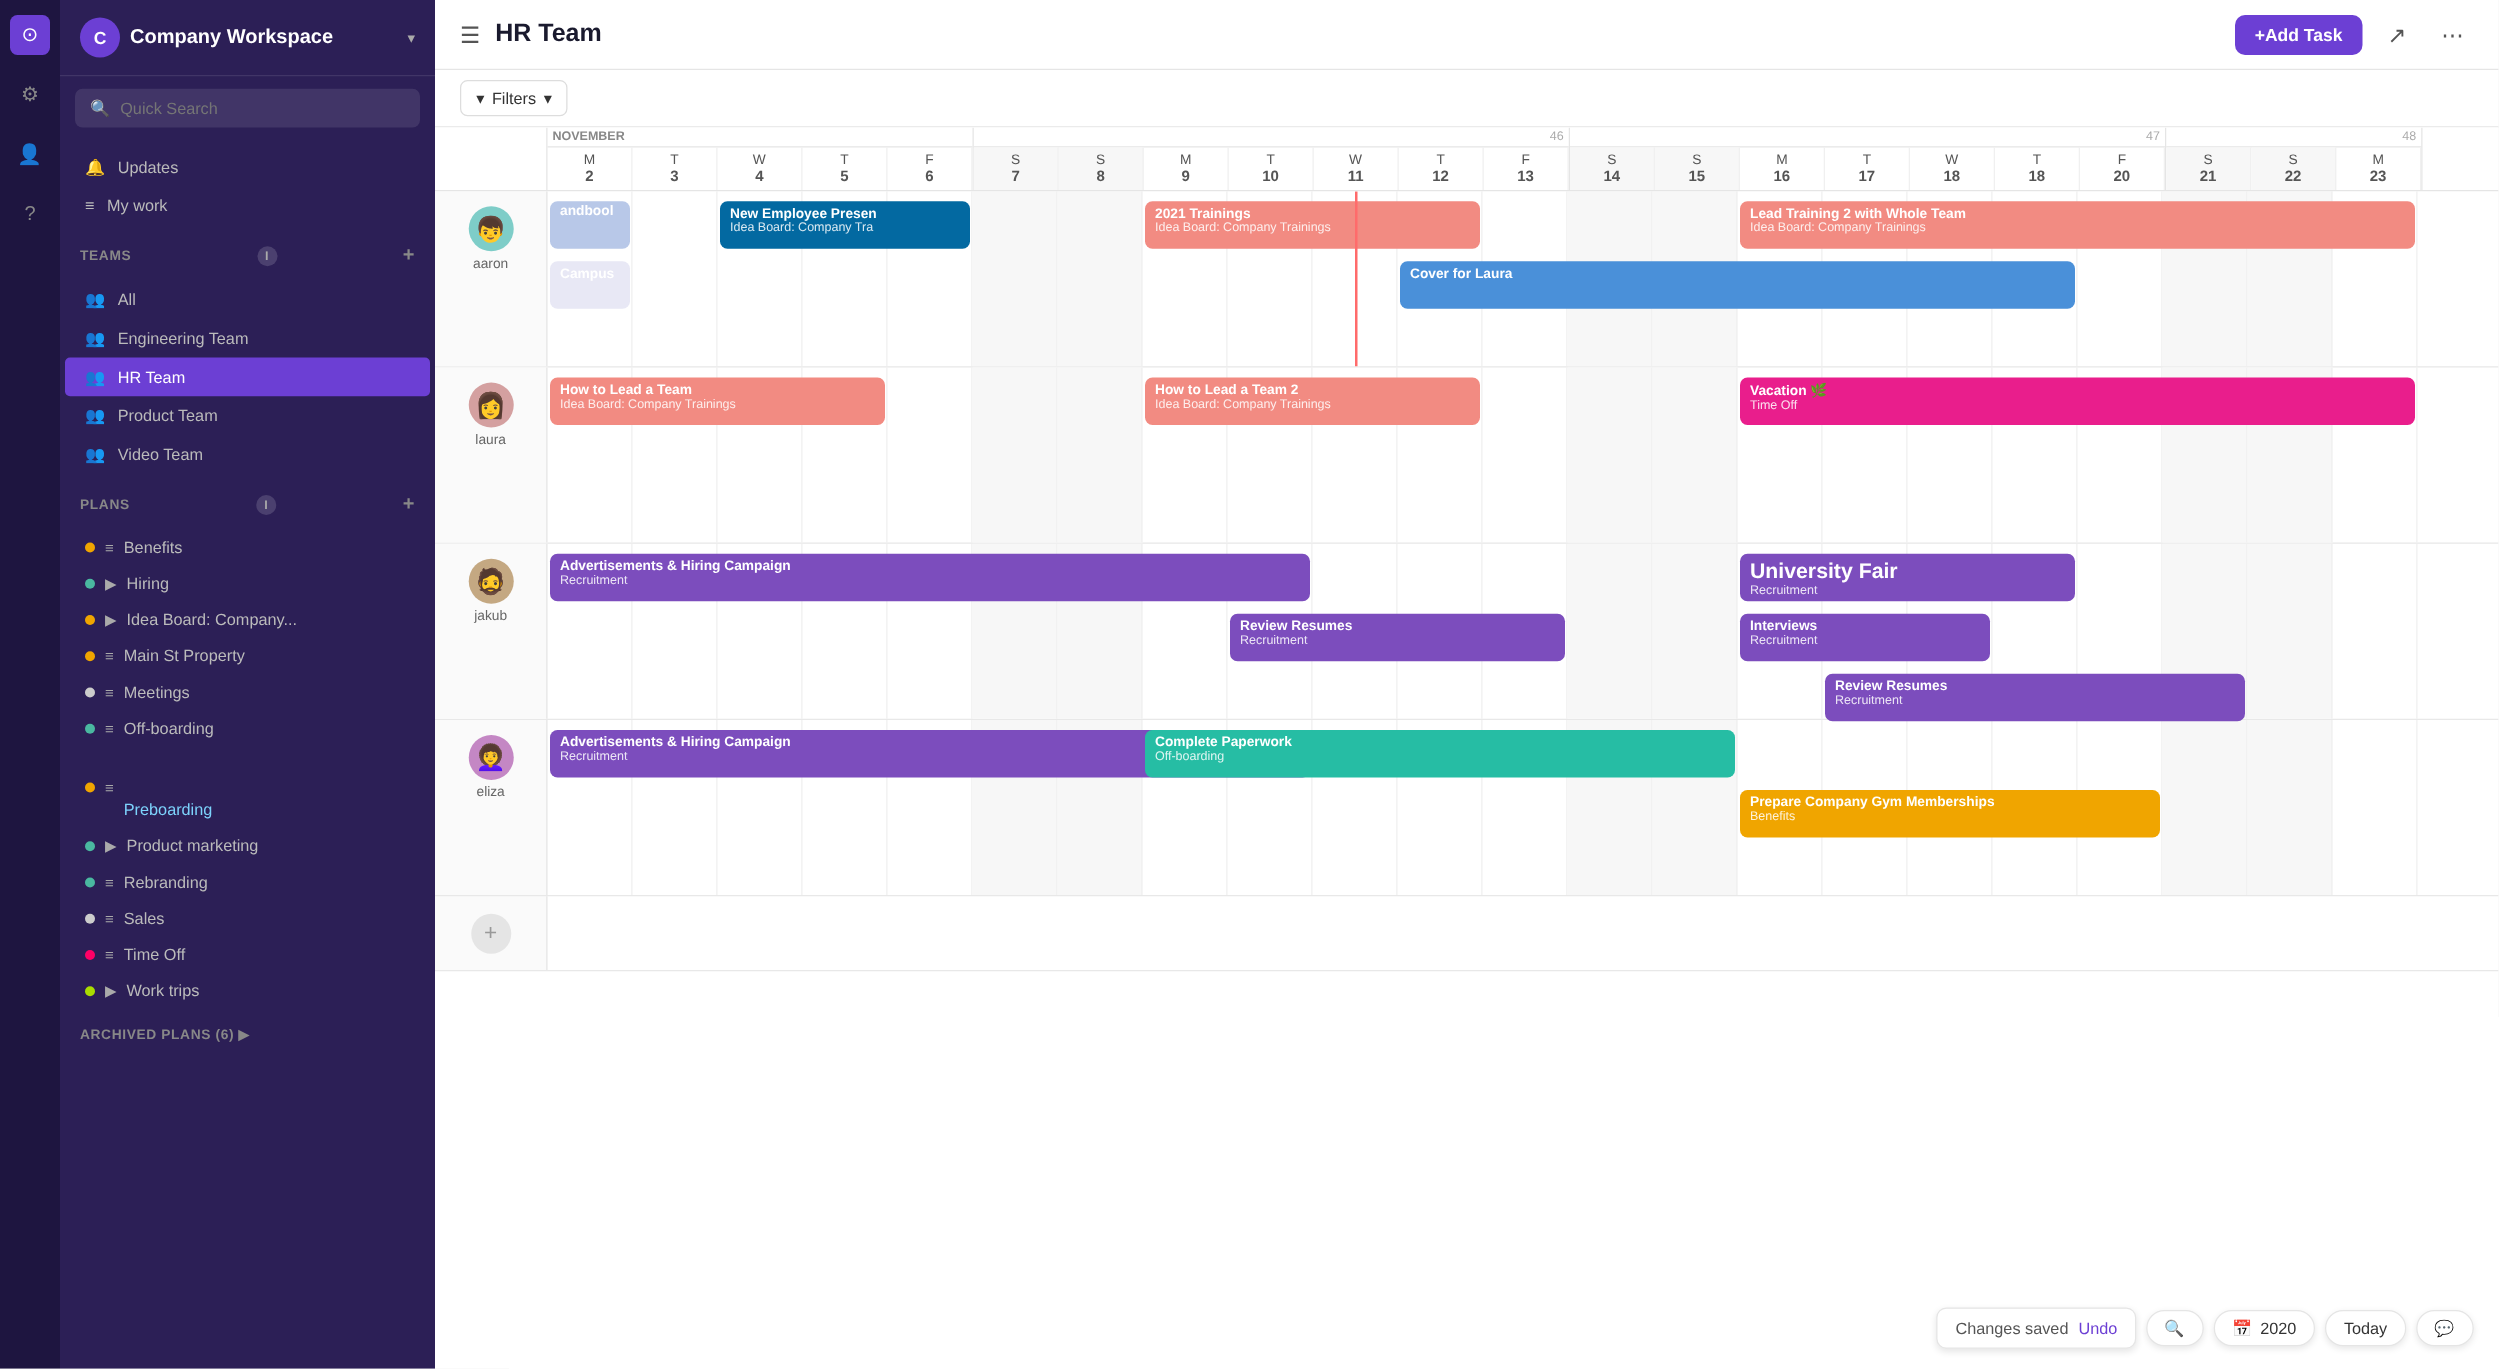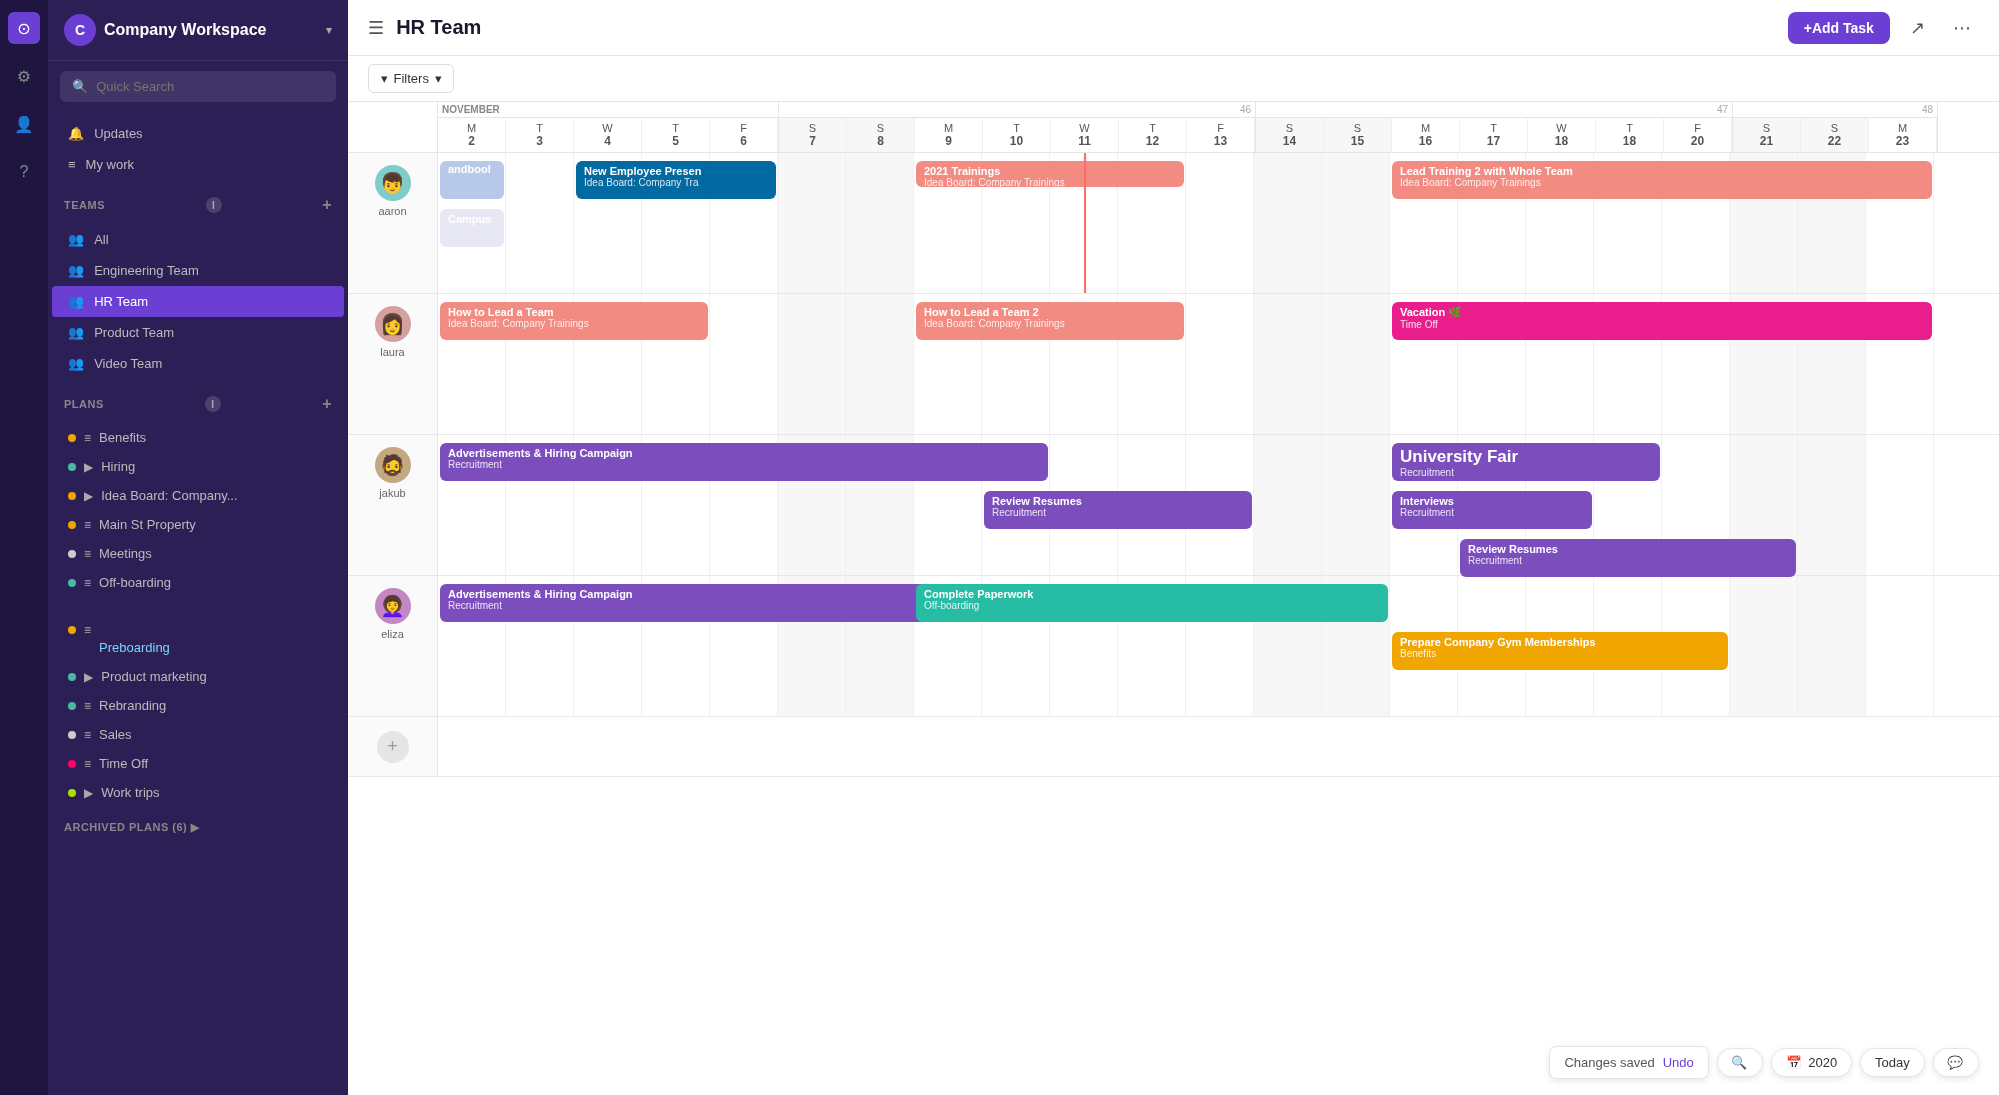--- a/index.html
+++ b/index.html
@@ -594,23 +594,26 @@
               <div style="position: absolute; top: 8px; left: 138px; width: 200px; height: 38px; background: #0369a1; border-radius: 6px; padding: 4px 8px; cursor: pointer; overflow: hidden; z-index: 3;">
                 <div style="font-size: 11px; font-weight: 600; color: white; white-space: nowrap; overflow: hidden; text-overflow: ellipsis;">New Employee Presen</div>
                 <div style="font-size: 10px; color: rgba(255, 255, 255, 0.85); white-space: nowrap; overflow: hidden; text-overflow: ellipsis;">Idea Board: Company Tra</div>
               </div>
               <div style="position: absolute; top: 8px; left: 2px; width: 64px; height: 38px; background: rgb(184, 200, 232); border-radius: 6px; padding: 2px 8px; cursor: pointer; overflow: hidden; z-index: 3;">
                 <div style="font-size: 11px; font-weight: 600; color: white; white-space: nowrap; overflow: hidden; text-overflow: ellipsis;">andbool</div>
               </div>
               <div style="position: absolute; top: 56px; left: 2px; width: 64px; height: 38px; background: rgb(232, 232, 245); border-radius: 6px; padding: 4px 8px; cursor: pointer; overflow: hidden; z-index: 3;">
                 <div style="font-size: 11px; font-weight: 600; color: white; white-space: nowrap; overflow: hidden; text-overflow: ellipsis;">Campus</div>
               </div>
-              <div style="position: absolute; top: 8px; left: 478px; width: 268px; height: 26px; background: rgb(242, 139, 130); border-radius: 6px; padding: 4px 8px; cursor: pointer; overflow: hidden; z-index: 3;">
+              <div style="position: absolute; top: 8px; left: 478px; width: 268px; height: 38px; background: rgb(242, 139, 130); border-radius: 6px; padding: 4px 8px; cursor: pointer; overflow: hidden; z-index: 3;">
                 <div style="font-size: 11px; font-weight: 600; color: white; white-space: nowrap; overflow: hidden; text-overflow: ellipsis;">2021 Trainings</div>
                 <div style="font-size: 10px; color: rgba(255, 255, 255, 0.85); white-space: nowrap; overflow: hidden; text-overflow: ellipsis;">Idea Board: Company Trainings</div>
+              </div>
+              <div style="position: absolute; top: 56px; left: 682px; width: 540px; height: 38px; background: rgb(74, 144, 217); border-radius: 6px; padding: 4px 8px; cursor: pointer; overflow: hidden; z-index: 3;">
+                <div style="font-size: 11px; font-weight: 600; color: white; white-space: nowrap; overflow: hidden; text-overflow: ellipsis;">Cover for Laura</div>
               </div>
               <div style="position: absolute; top: 8px; left: 954px; width: 540px; height: 38px; background: rgb(242, 139, 130); border-radius: 6px; padding: 4px 8px; cursor: pointer; overflow: hidden; z-index: 3;">
                 <div style="font-size: 11px; font-weight: 600; color: white; white-space: nowrap; overflow: hidden; text-overflow: ellipsis;">Lead Training 2 with Whole Team</div>
                 <div style="font-size: 10px; color: rgba(255, 255, 255, 0.85); white-space: nowrap; overflow: hidden; text-overflow: ellipsis;">Idea Board: Company Trainings</div>
               </div>
             </div>
           </div>
           <div style="display: flex; border-bottom: 1px solid rgb(232, 232, 232); min-height: 140px; position: relative;">
             <div style="width: 90px; min-width: 90px; border-right: 1px solid rgb(229, 229, 229); display: flex; flex-direction: column; align-items: center; padding: 12px 4px; gap: 4px; background: rgb(250, 250, 250);">
               <div style="width: 36px; height: 36px; border-radius: 50%; background: rgb(212, 160, 160); display: flex; align-items: center; justify-content: center; font-size: 20px;">👩</div>

